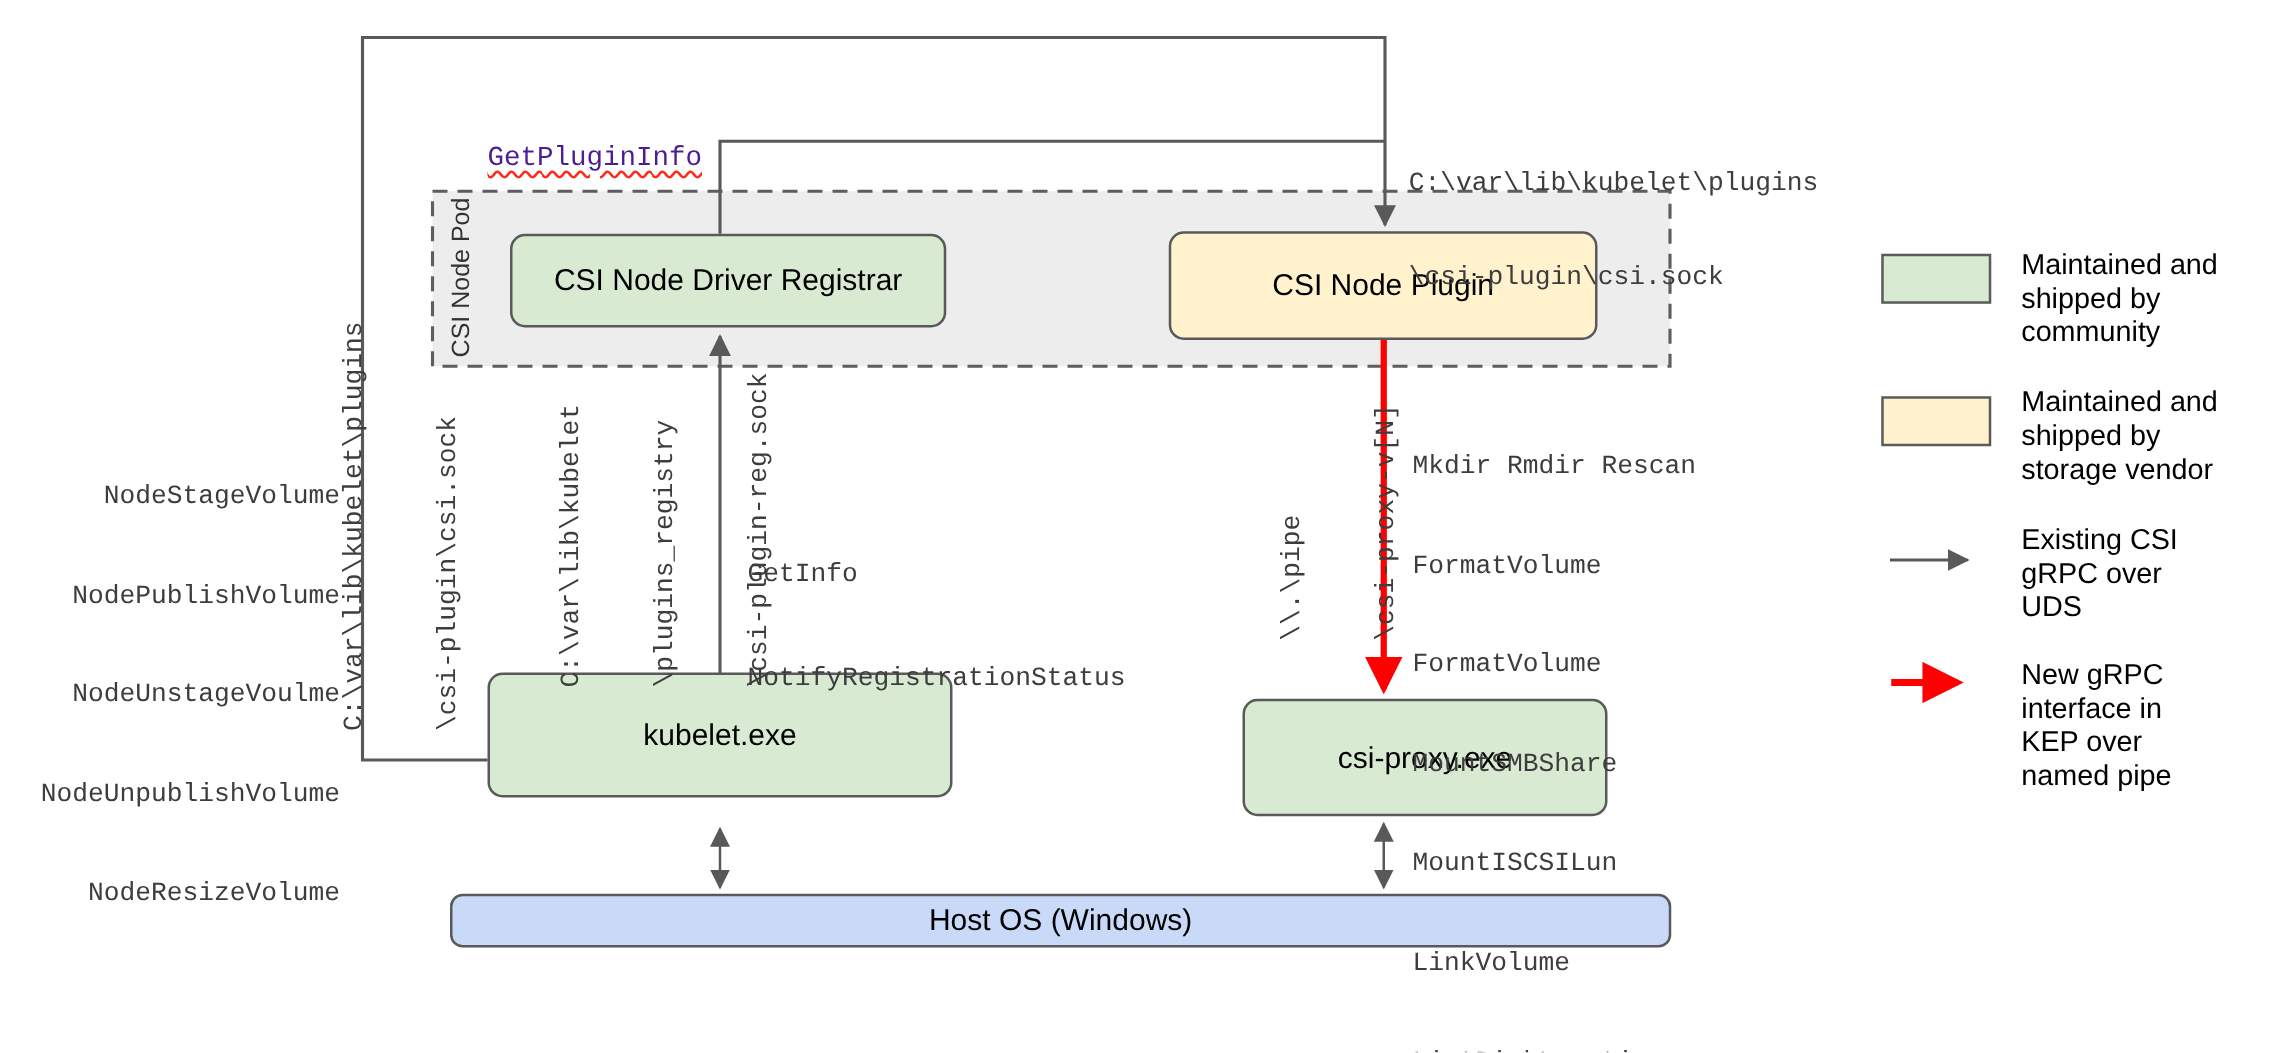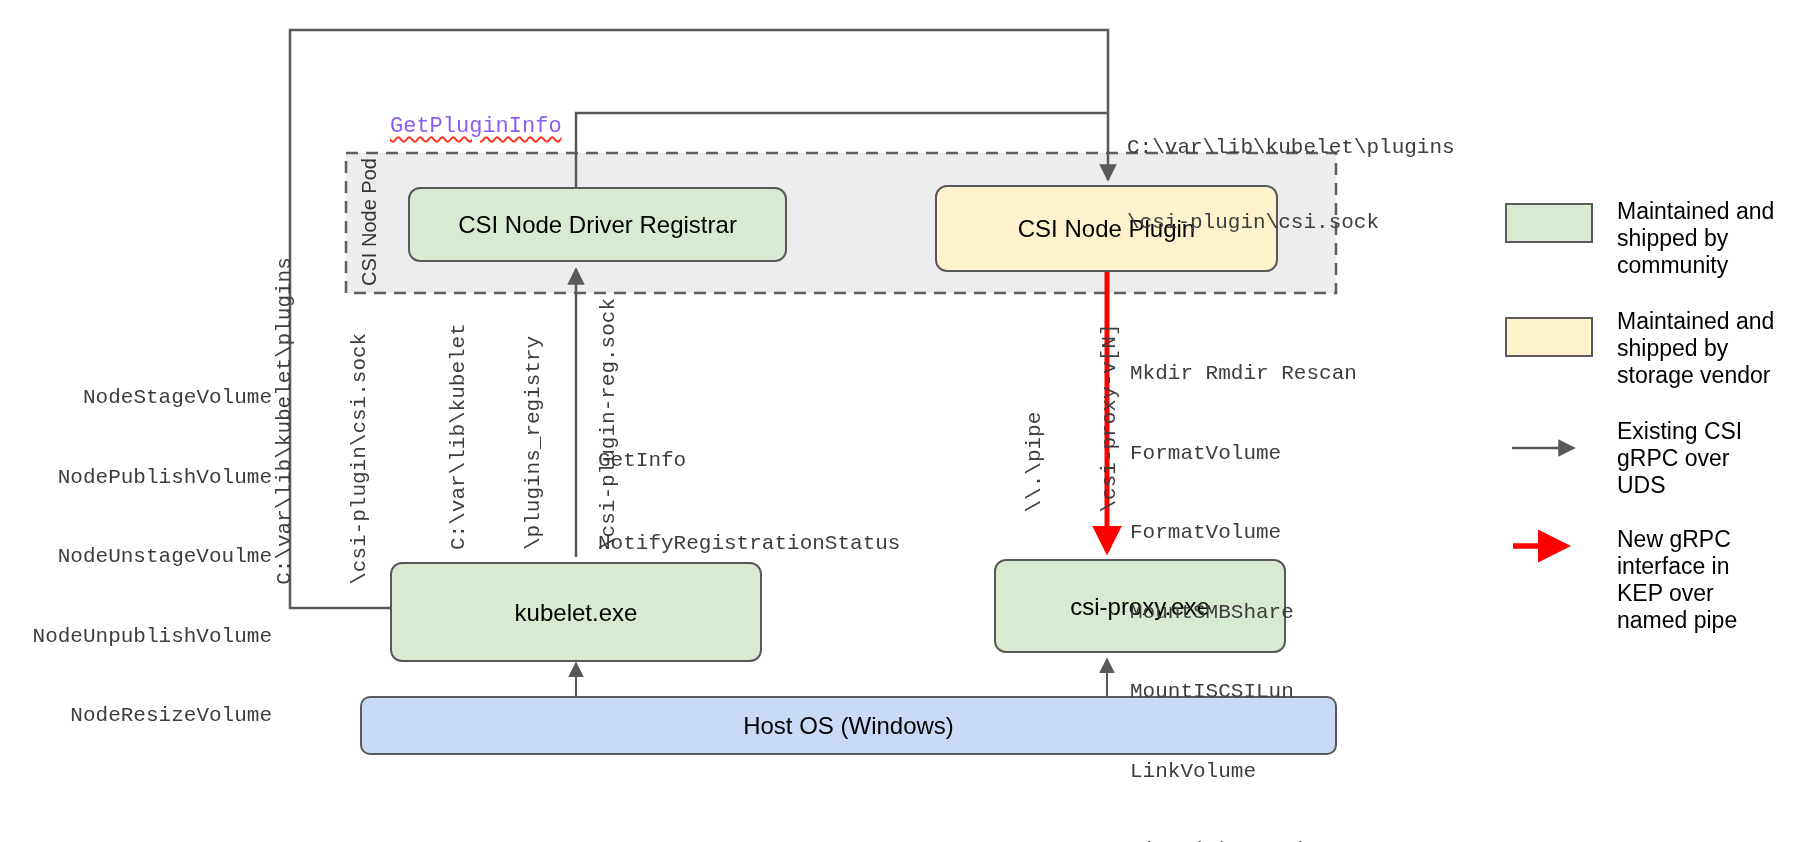--- a/index.html
+++ b/index.html
@@ -26,21 +26,21 @@
     position:absolute;z-index:4;
     transform:translate(-50%,-50%) rotate(-90deg);
     font-family:"Liberation Mono","DejaVu Sans Mono",monospace;
     font-size:21px;line-height:25px;color:#3d3d3d;white-space:pre;text-align:left;
   }
   .pod-label{
     font-family:"Liberation Sans","DejaVu Sans",sans-serif;
     font-size:20px;color:#333;line-height:22px;
   }
   .getplugininfo{
-    font-size:22px;color:#8b5cf6;
+    font-size:22px;color:#4c1d95;
     text-decoration:underline;text-decoration-style:wavy;
     text-decoration-color:#ff2a1a;text-decoration-thickness:2px;text-underline-offset:4px;
   }
   .legend-swatch{
     position:absolute;z-index:3;width:88px;height:40px;box-sizing:border-box;
     border:2.5px solid #5b5b5b;
   }
   .legend-text{
     position:absolute;z-index:4;font-size:23px;line-height:27px;color:#000;width:220px;
   }
@@ -75,37 +75,37 @@
 
     <path d="M576 663 V710" fill="none" stroke="#595959" stroke-width="2" marker-start="url(#arr-gray-dbl)" marker-end="url(#arr-gray-dbl)"></path>
     <path d="M1107 659 V710" fill="none" stroke="#595959" stroke-width="2" marker-start="url(#arr-gray-dbl)" marker-end="url(#arr-gray-dbl)"></path>
 
     <path d="M1512 448 H1574" fill="none" stroke="#595959" stroke-width="2.5" marker-end="url(#arr-gray)"></path>
     <path d="M1513 546 H1566" fill="none" stroke="#ff0000" stroke-width="5.5" marker-end="url(#arr-red)"></path>
   </svg>
 
   <div class="rot pod-label" style="left:369px;top:222px">CSI Node Pod</div>
 
-  <div class="node green" style="left:408px;top:187px;width:379px;height:75px">
+  <div class="node green" style="left:408px;top:187px;width:349px;height:75px">
     <span>CSI Node Driver Registrar</span>
   </div>
 
   <div class="node yellow" style="left:935px;top:185px;width:343px;height:87px">
     <span>CSI Node Plugin</span>
   </div>
 
-  <div class="node green" style="left:390px;top:562px;width:372px;height:100px">
+  <div class="node green" style="left:390px;top:538px;width:372px;height:100px">
     <span>kubelet.exe</span>
   </div>
 
   <div class="node green" style="left:994px;top:559px;width:292px;height:94px">
     <span>csi-proxy.exe</span>
   </div>
 
-  <div class="node blue" style="left:360px;top:696px;width:977px;height:59px">
+  <div class="node blue" style="left:360px;top:715px;width:977px;height:43px">
     <span>Host OS (Windows)</span>
   </div>
 
   <div class="mono getplugininfo" style="left:390px;top:114px">GetPluginInfo</div>
 
   <div class="mono" style="left:1127px;top:85px;line-height:25px">
     <div>C:\var\lib\kubelet\plugins</div>
     <div>\csi-plugin\csi.sock</div>
   </div>
 

